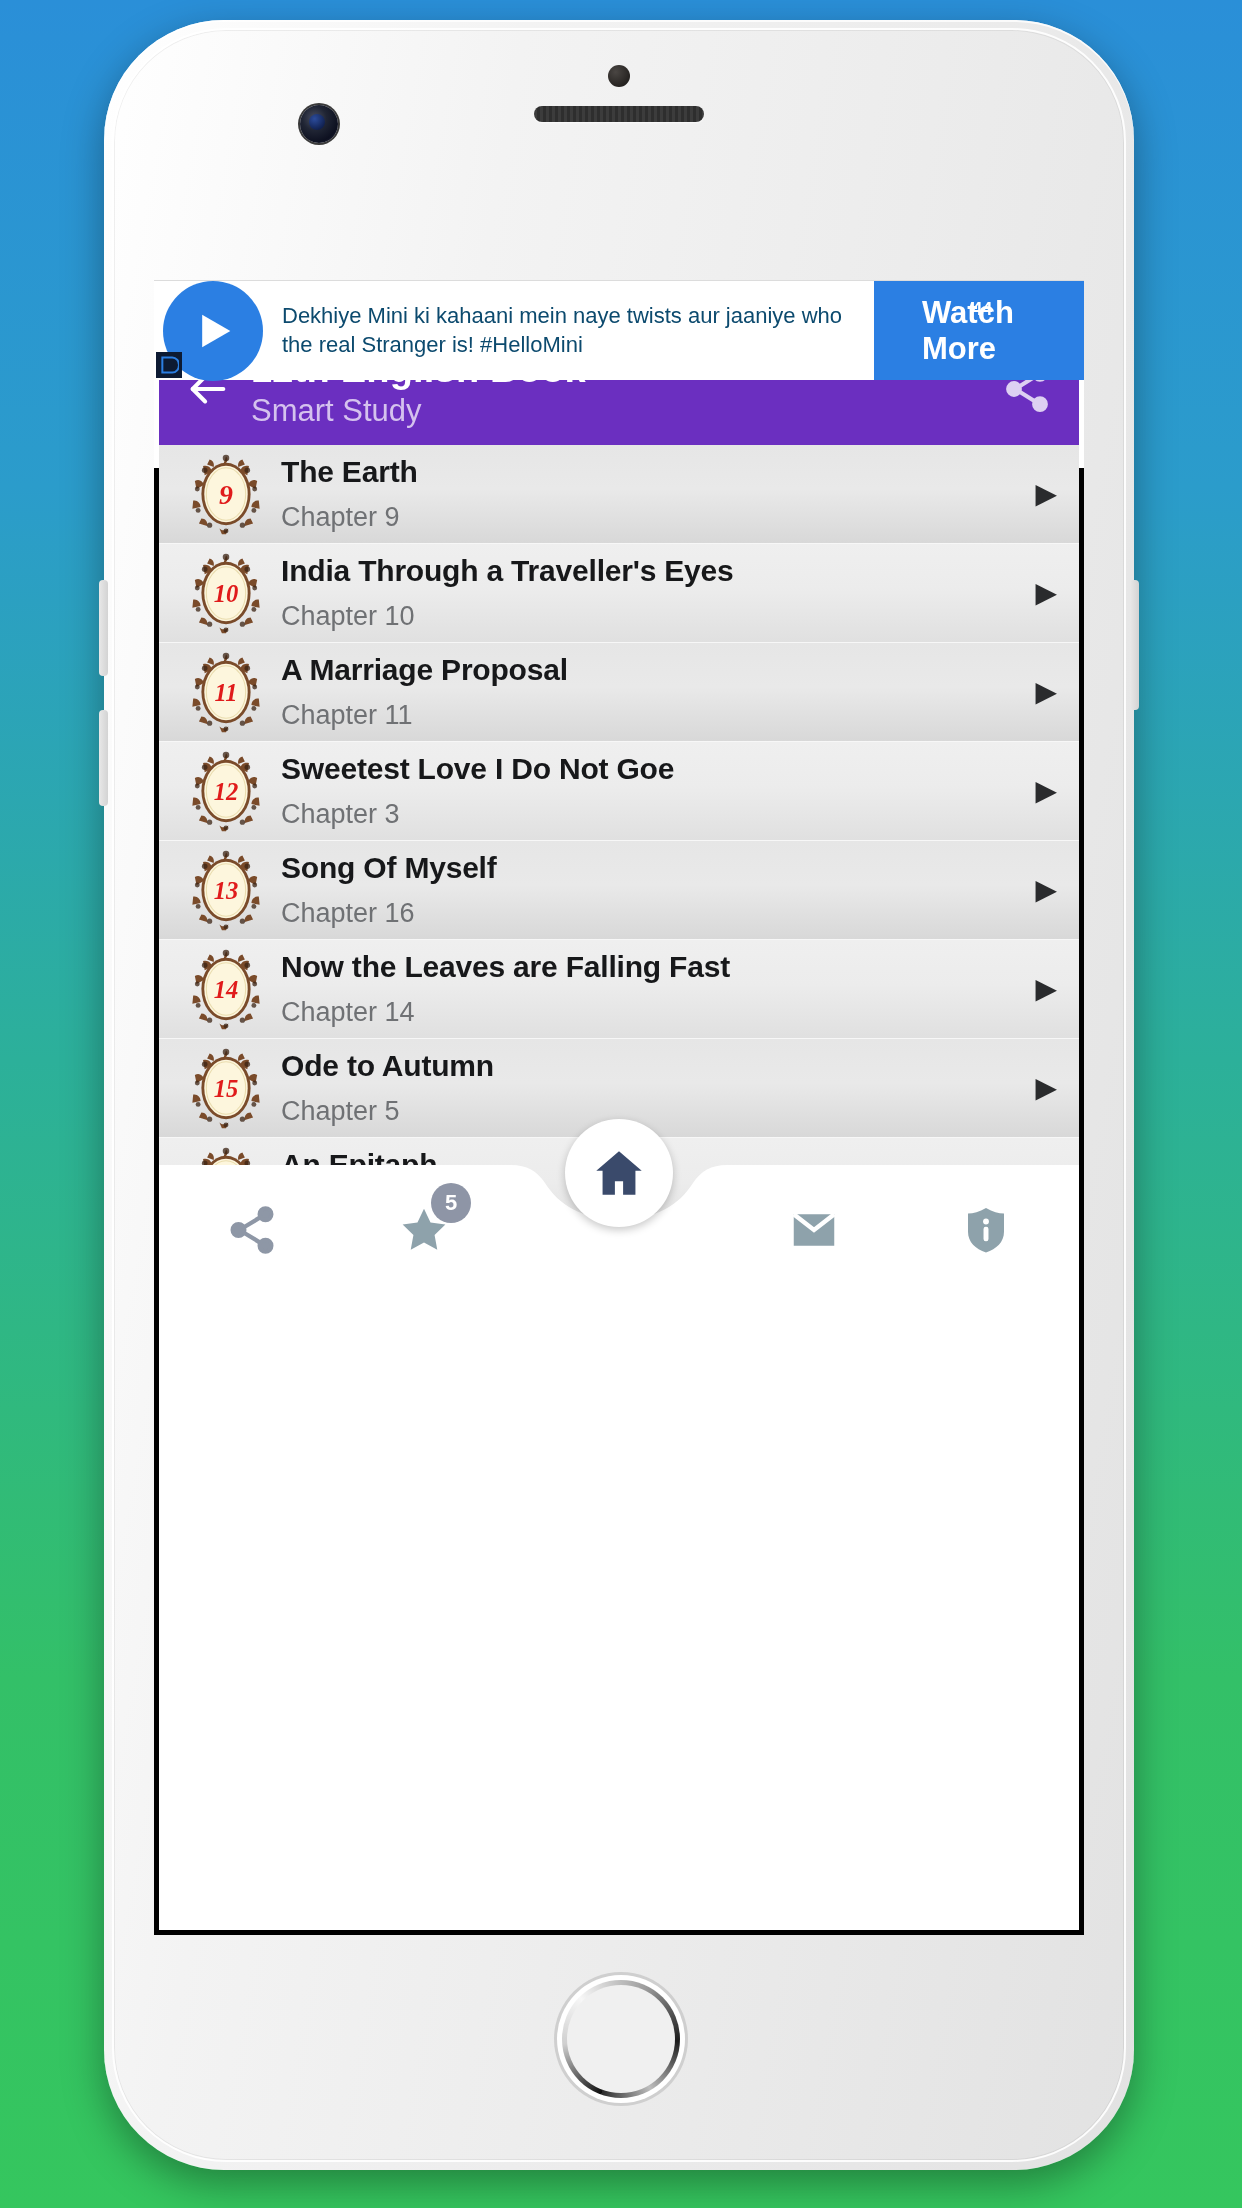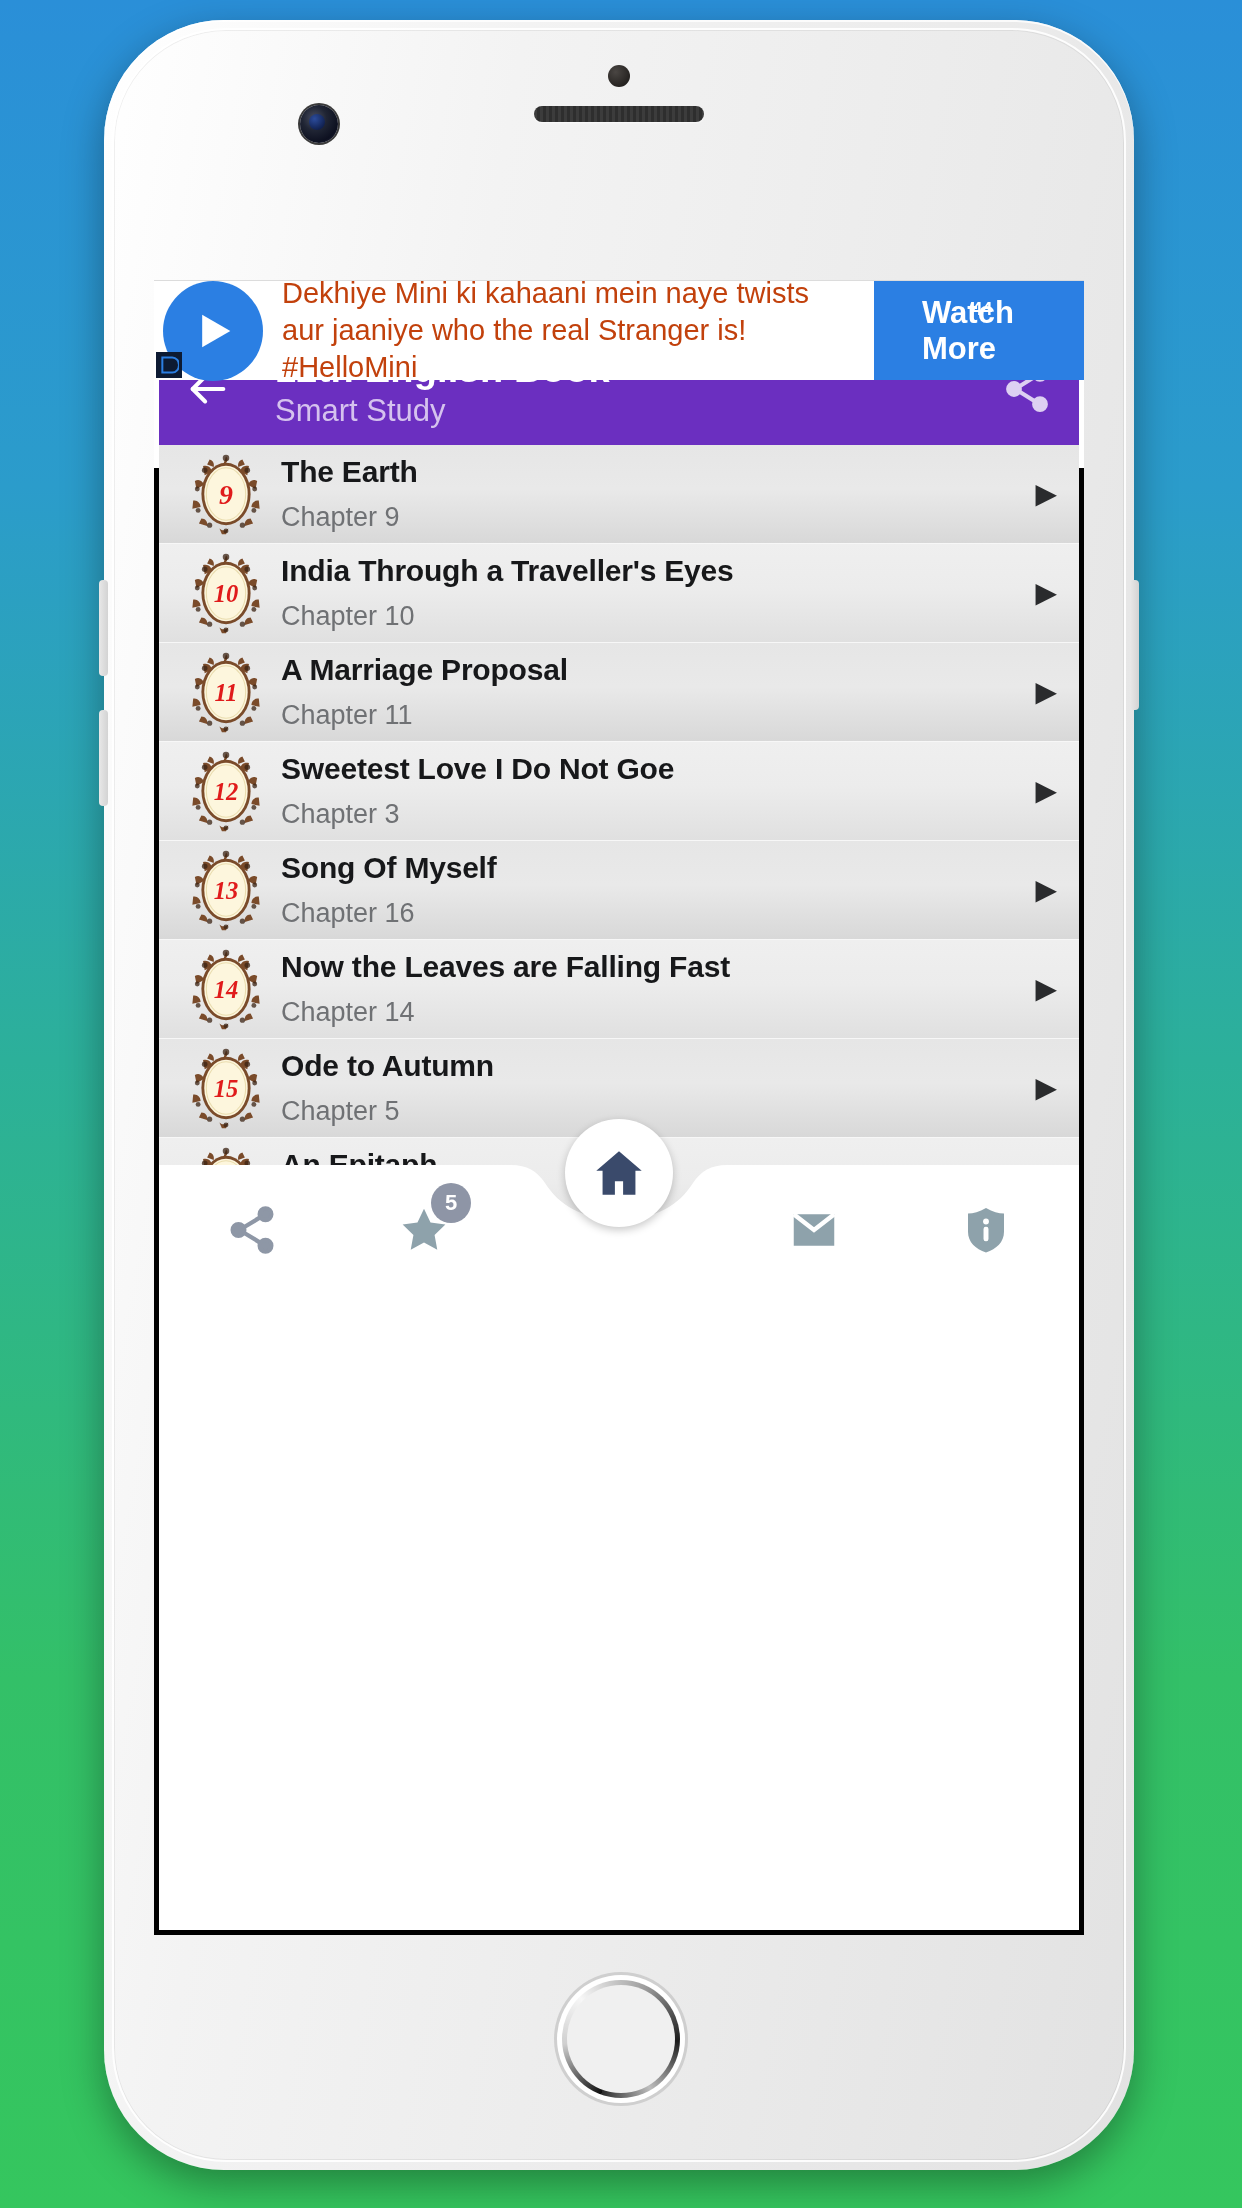--- a/index.html
+++ b/index.html
@@ -107,21 +107,21 @@
     display:flex;align-items:center;justify-content:center;overflow:hidden;
   }
   .batt::after{content:"";position:absolute;right:-7px;top:9px;width:5px;height:10px;background:#bfbfbf;border-radius:0 2px 2px 0;}
   .batt-fill{position:absolute;right:2px;top:2px;bottom:2px;width:40%;background:#22dd4b;border-radius:11px;}
   .batt-txt{position:relative;z-index:2;font-size:18px;font-weight:bold;color:#fff;padding-right:14px;}
   .bolt{font-size:27px;line-height:1;}
 
   
   .appbar{
     height:112px;background:#6b2fc0;
-    display:flex;align-items:center;padding:0 26px;gap:34px;
+    display:flex;align-items:center;padding:0 26px;gap:10px;
   }
   .back-arrow{width:46px;height:46px;flex:0 0 auto;}
   .appbar-text{flex:1 1 auto;padding-left:10px;}
   .appbar-title{color:#fff;font-size:38px;font-weight:bold;line-height:1.06;letter-spacing:.2px;}
   .appbar-sub{color:#d5c2ee;font-size:31px;line-height:1.2;margin-top:2px;}
   .share-hd{width:52px;height:52px;flex:0 0 auto;}
 
   
   .list{position:relative;background:#ededed;height:838px;overflow:hidden;}
   .row{
@@ -179,21 +179,21 @@
     display:flex;align-items:center;justify-content:center;
   }
   .ad-circle svg{width:52px;height:52px;}
   .ad-adchoice{
     position:absolute;left:2px;bottom:2px;width:26px;height:26px;background:#0d1b33;
     display:flex;align-items:center;justify-content:center;
   }
   .ad-adchoice svg{width:20px;height:20px;}
   .ad-text{
     flex:1 1 auto;display:flex;align-items:center;padding:0 16px 0 10px;
-    font-size:29px;color:#c2410c;line-height:1.28;
+    font-size:22px;color:#0c4a6e;line-height:1.28;
   }
   .ad-cta{
     flex:0 0 auto;width:210px;background:#2b7fe3;color:#fff;
     display:flex;align-items:center;justify-content:center;
     font-size:31px;font-weight:bold;padding-left:48px;
   }
 
   
   .andnav{
     height:88px;background:#fff;display:flex;align-items:center;justify-content:space-around;

